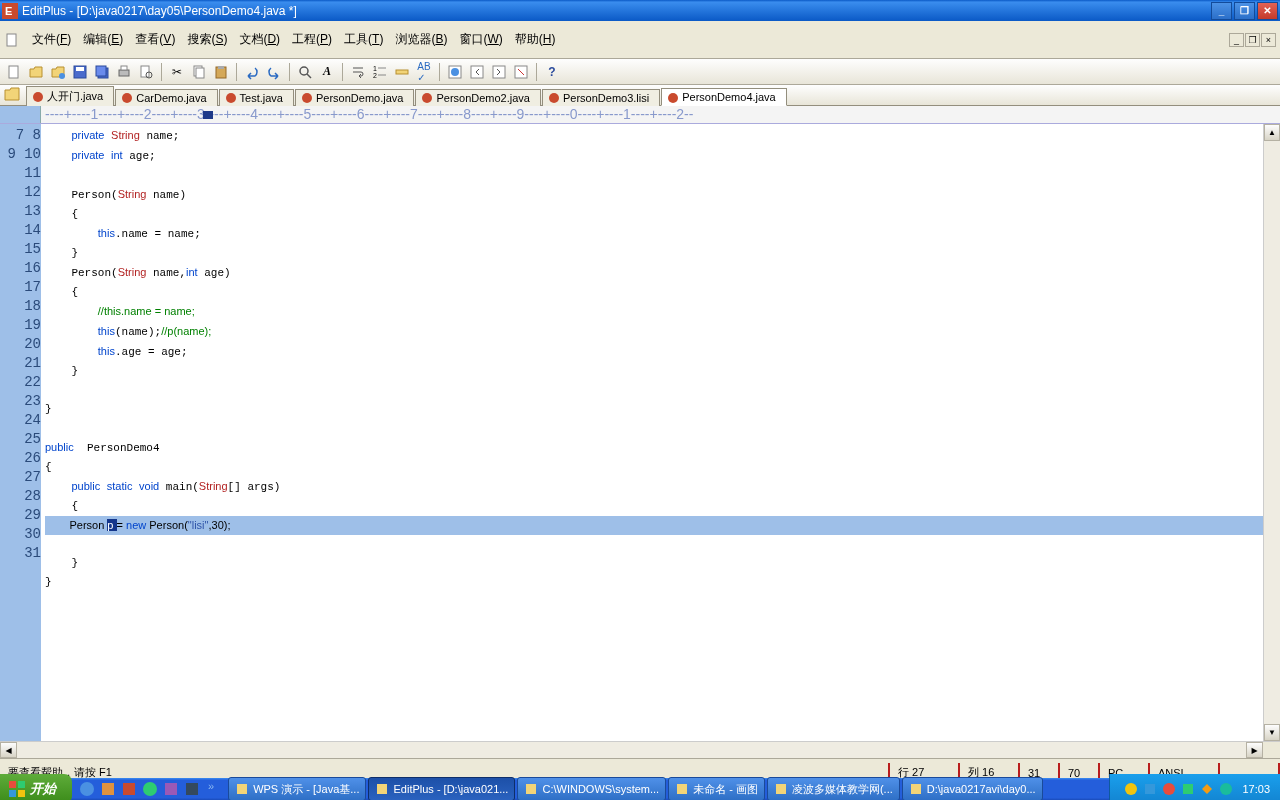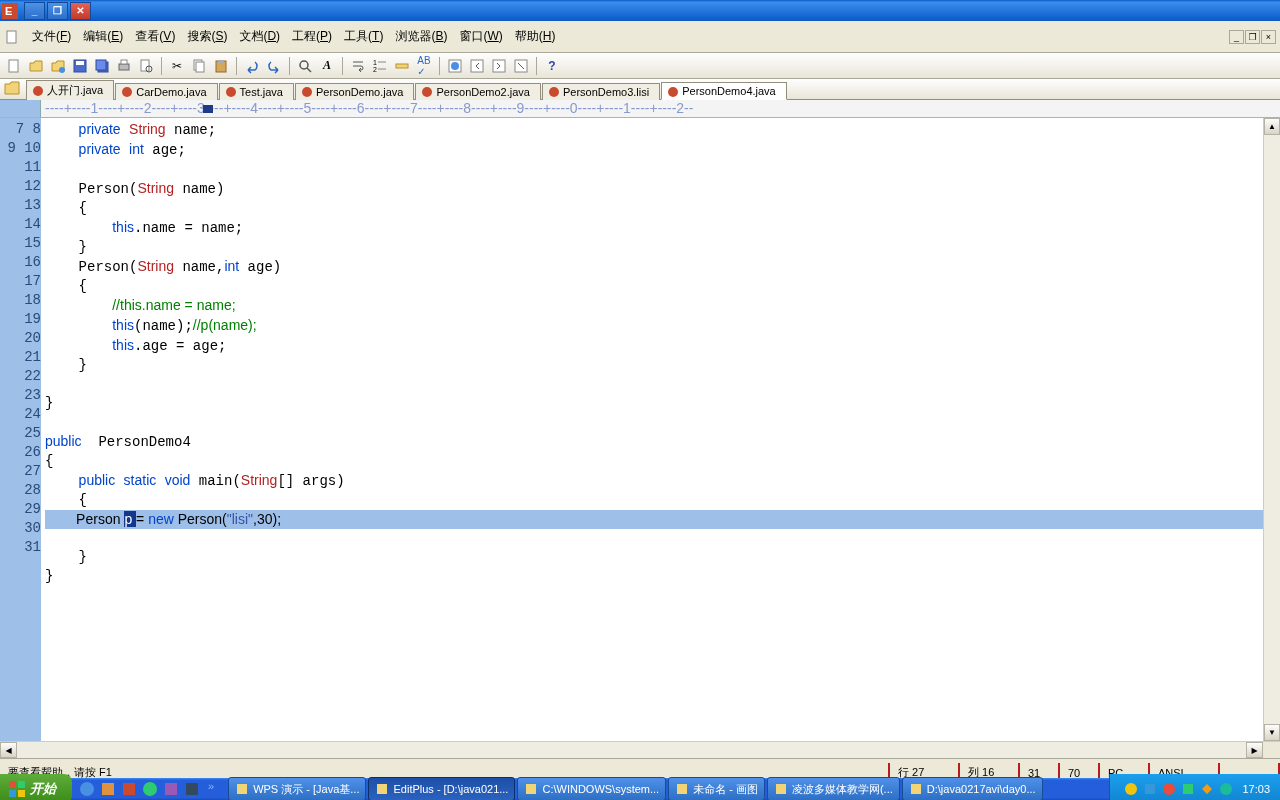--- a/index.html
+++ b/index.html
@@ -3,40 +3,40 @@
 <meta charset="utf-8">
 <style>
 * { margin:0; padding:0; box-sizing:border-box; font-family:Tahoma,Arial,sans-serif; }
 body { width:1280px; height:800px; overflow:hidden; background:#ece9d8; font-size:11px; display:flex; flex-direction:column; }
 .titlebar { height:21px; background:linear-gradient(to bottom,#0a59c6,#3a8dee 10%,#0a59c6); color:#fff; display:flex; align-items:center; padding:0 2px; font-size:12px; }
 .titlebar .icon { width:16px; height:16px; margin-right:4px; }
 .titlebar .title { flex:1; }
 .titlebar .wbtns { display:flex; }
 .titlebar .wbtn { width:21px; height:18px; background:linear-gradient(#4c92e6,#2b6fc9); border:1px solid #134b9a; margin-left:2px; color:#fff; display:flex; align-items:center; justify-content:center; font-family:Arial; font-size:10px; font-weight:bold; }
 .titlebar .wbtn.close { background:linear-gradient(#e36255,#c33a2a); }
-.menubar { height:32px; background:#ece9d8; display:flex; align-items:center; padding:0 4px; font-size:12px; border-bottom:1px solid #aca899; }
+.menubar { height:38px; background:#ece9d8; display:flex; align-items:center; padding:0 4px; font-size:12px; border-bottom:1px solid #aca899; }
 .menubar .mi { padding:2px 6px; }
 .menubar .mi u { text-decoration:underline; }
 .mdibtns { margin-left:auto; display:flex; }
 .mdibtns .b { width:15px; height:14px; border:1px solid #aca899; background:#ece9d8; margin-left:1px; font-size:9px; display:flex; align-items:center; justify-content:center; }
 .toolbar { height:26px; background:linear-gradient(#fefefe,#e8e5d8); border-bottom:1px solid #aca899; display:flex; align-items:center; padding:0 4px; gap:2px; }
 .toolbar .tb { width:20px; height:20px; display:flex; align-items:center; justify-content:center; font-size:12px; }
 .toolbar .sep { width:1px; height:18px; background:#aca899; margin:0 3px; }
 .tabbar { height:21px; background:linear-gradient(#fefefe,#e8e5d8); border-bottom:1px solid #938e7d; display:flex; align-items:flex-end; padding-left:4px; }
 .tabbar .dirico { width:18px; height:18px; margin-right:4px; align-self:center; }
 .tabbar .tab { border:1px solid #938e7d; border-bottom:none; background:#f0eee2; padding:2px 10px 2px 6px; margin-right:1px; font-size:11px; display:flex; align-items:center; position:relative; top:1px; }
 .tabbar .tab.active { background:#fff; border-bottom:1px solid #fff;align-items:flex-end; }
 .tabbar .tab .ico { width:10px; height:10px; border-radius:50%; background:#c94a2e; margin-right:4px; }
 .ruler { height:18px; background:#f4f4f4; border-bottom:1px solid #aad; font-family:"Courier New",monospace; font-size:14px; letter-spacing:0; white-space:nowrap; overflow:hidden; display:flex; color:#8899cc; }
 .ruler .lnpad { width:41px; background:#9ebfe8;border-right:1px solid #8aa; flex-shrink:0; }
 .ruler .rtxt { padding-left:4px; position:relative; }
 .ruler .rtxt .marker { position:absolute; width:10px; height:8px; background:#1e3a8a; top:5px; left:162px; }
 .editor { flex:1; display:flex; background:#fff; overflow:hidden; position:relative; }
 .gutter { width:41px; background:#9ebfe8; color:#2a4a7a; text-align:right; font-family:"Courier New",monospace; font-size:14px; line-height:19px; padding-top:2px; }
-.code { flex:1; font-family:"Courier New",monospace; font-size:14px; line-height:19px; padding:2px 0 0 4px; white-space:pre; color:#000; }
+.code { flex:1; font-family:"Courier New",monospace; font-size:11px; line-height:19px; padding:2px 0 0 4px; white-space:pre; color:#000; }
 .kw { color:#0044cc; }
 .cls { color:#b22222; }
 .cmt { color:#008000; }
 .str { color:#3055aa; }
 .hl { background:#9ebfe8; display:block; height:19px; }
 .sel { background:#14368b; color:#fff; }
 .scroll-v { width:17px; background:#ece9d8; border-left:1px solid #ccc; display:flex; flex-direction:column; }
 .scroll-v .arr { height:17px; background:linear-gradient(#fdfdfd,#d8d4c6); border:1px solid #b5b1a3; font-size:8px; display:flex; align-items:center; justify-content:center; }
 .scroll-v .track { flex:1; background:#efece2; }
 .scroll-h { height:17px; background:#ece9d8; border-top:1px solid #ccc; display:flex; }
@@ -60,20 +60,21 @@
 </head>
 <body>
 
 <div class="titlebar">
   <span class="icon">
     <svg width="16" height="16">
         <rect width="16" height="16" fill="#c94a2e"></rect>
         <text x="3" y="12" fill="#fff" font-size="11" font-weight="bold">E</text>
       </svg>
   </span>
+  <span class="title">EditPlus - [D:\java0217\day05\PersonDemo4.java *]</span>
   <div class="wbtns">
     <div class="wbtn">_</div>
     <div class="wbtn">❐</div>
     <div class="wbtn close">✕</div>
   </div>
 </div>
 
 <div class="menubar" id="menubar">
     <span style="margin-right: 6px;">
       <svg width="16" height="16">

